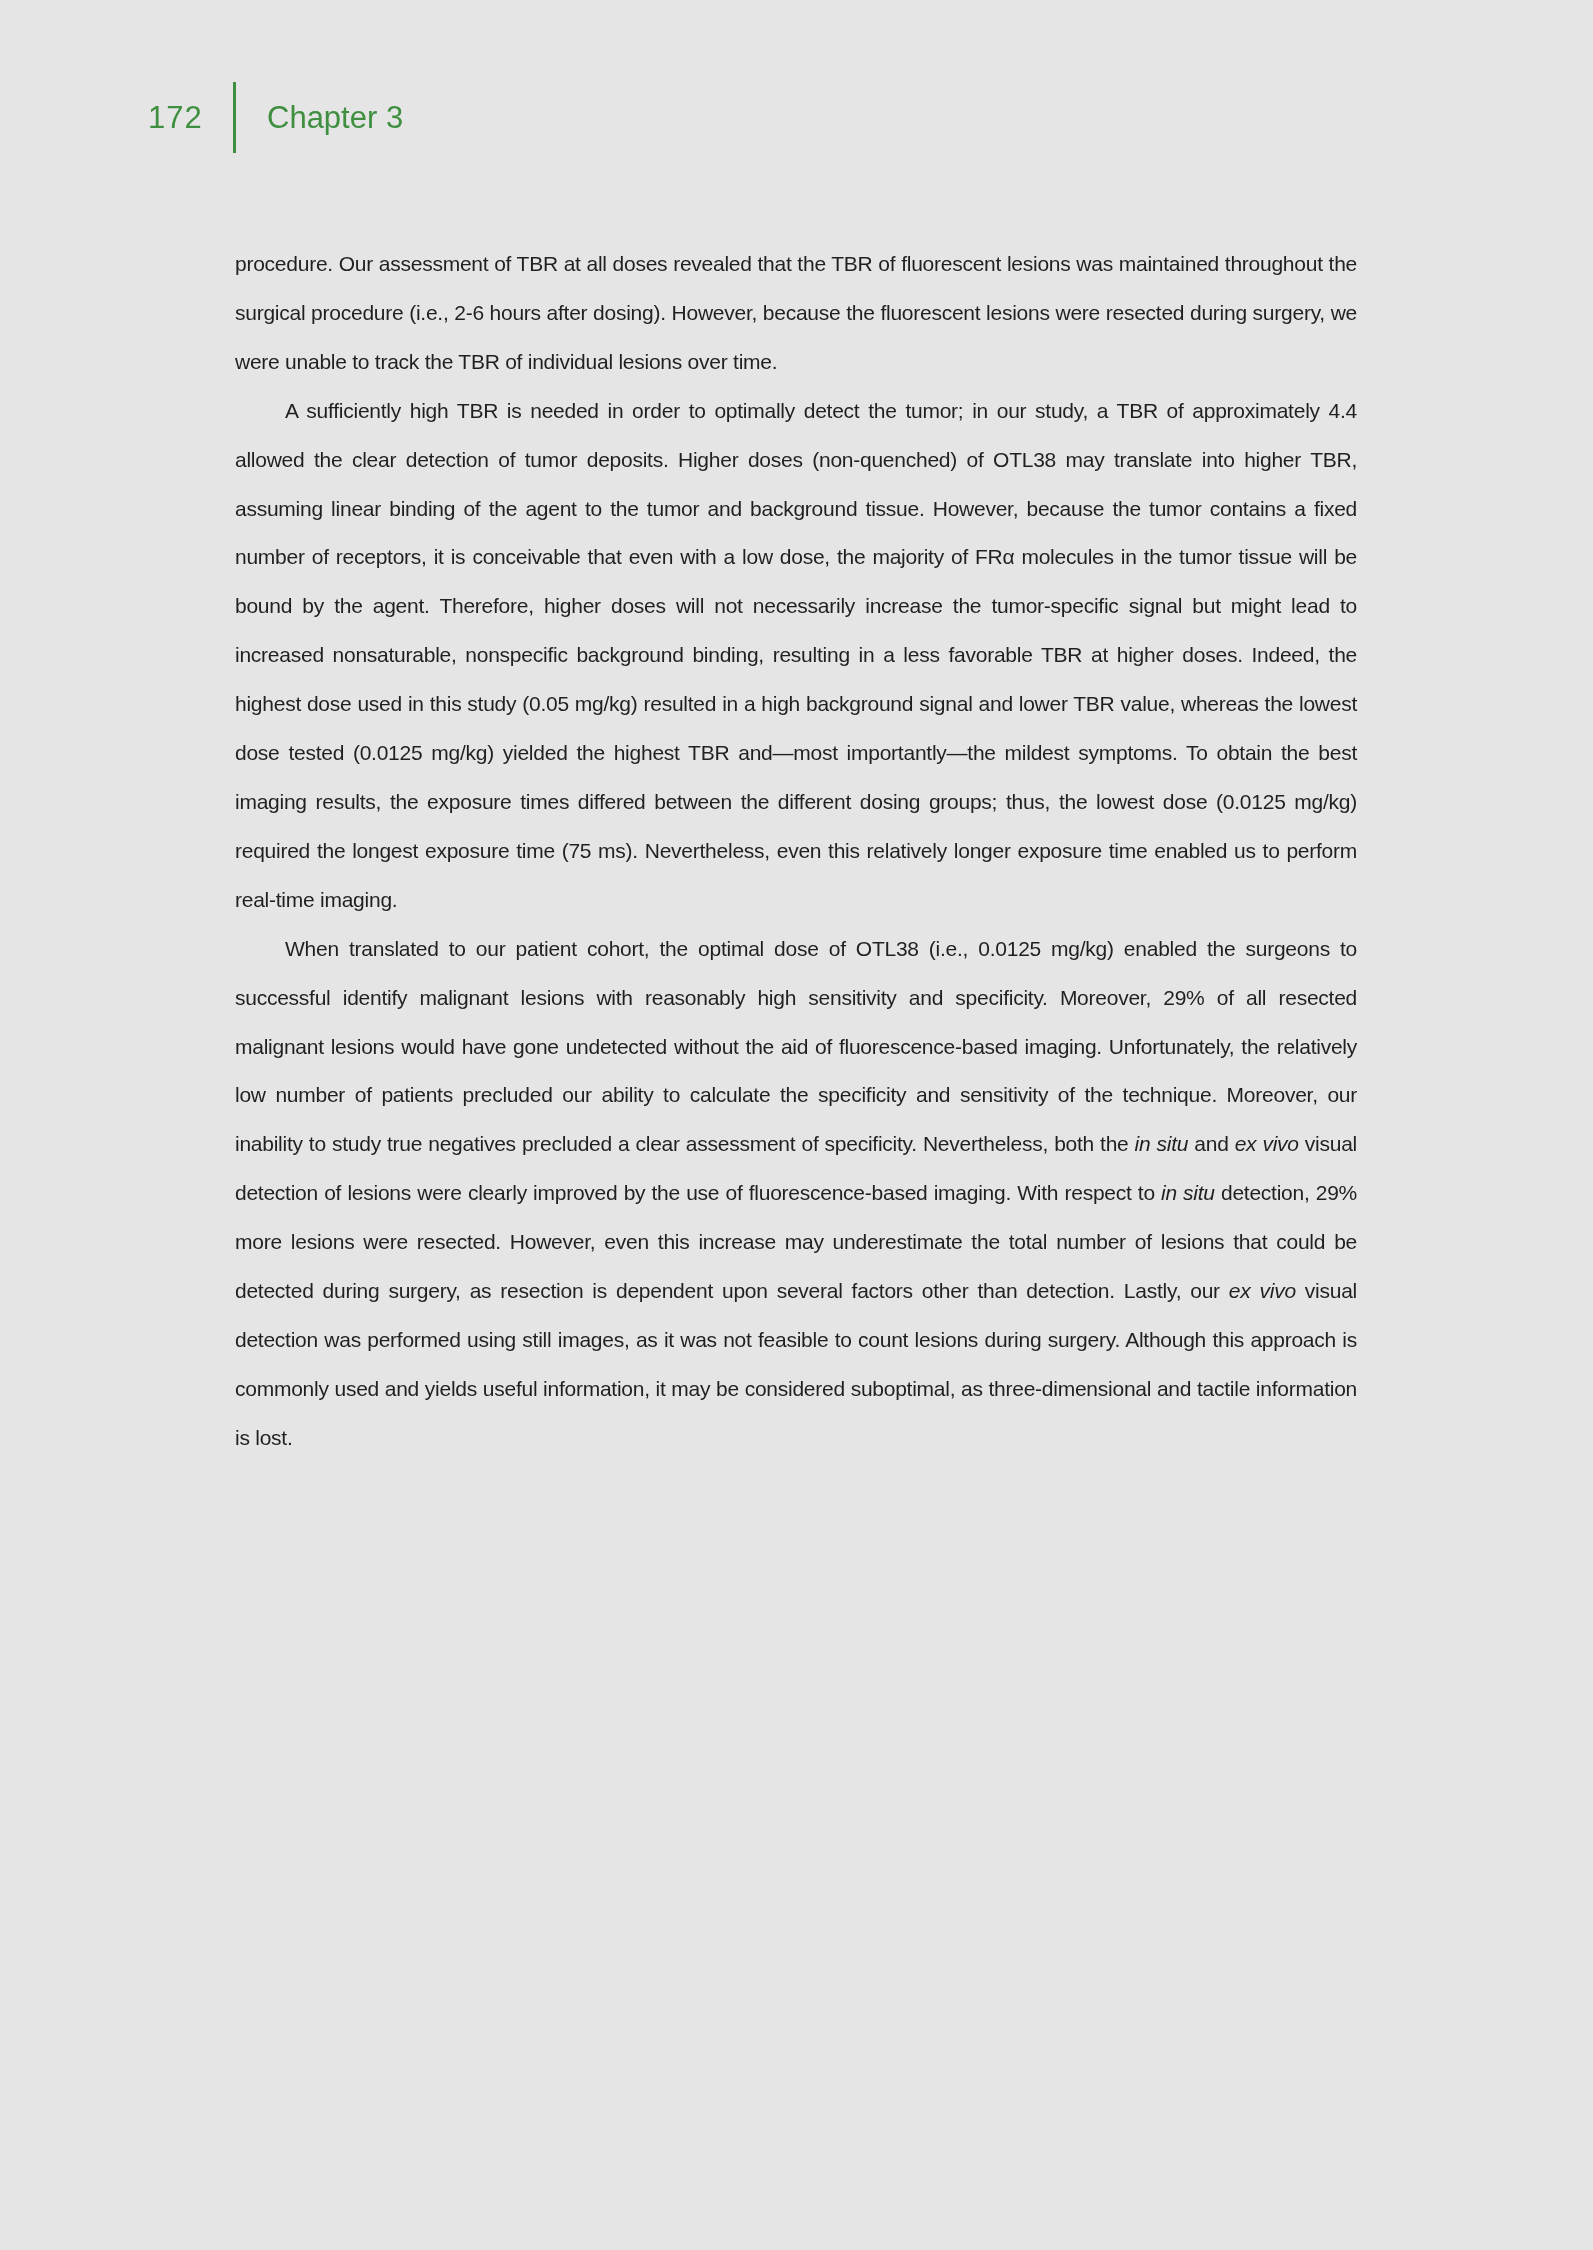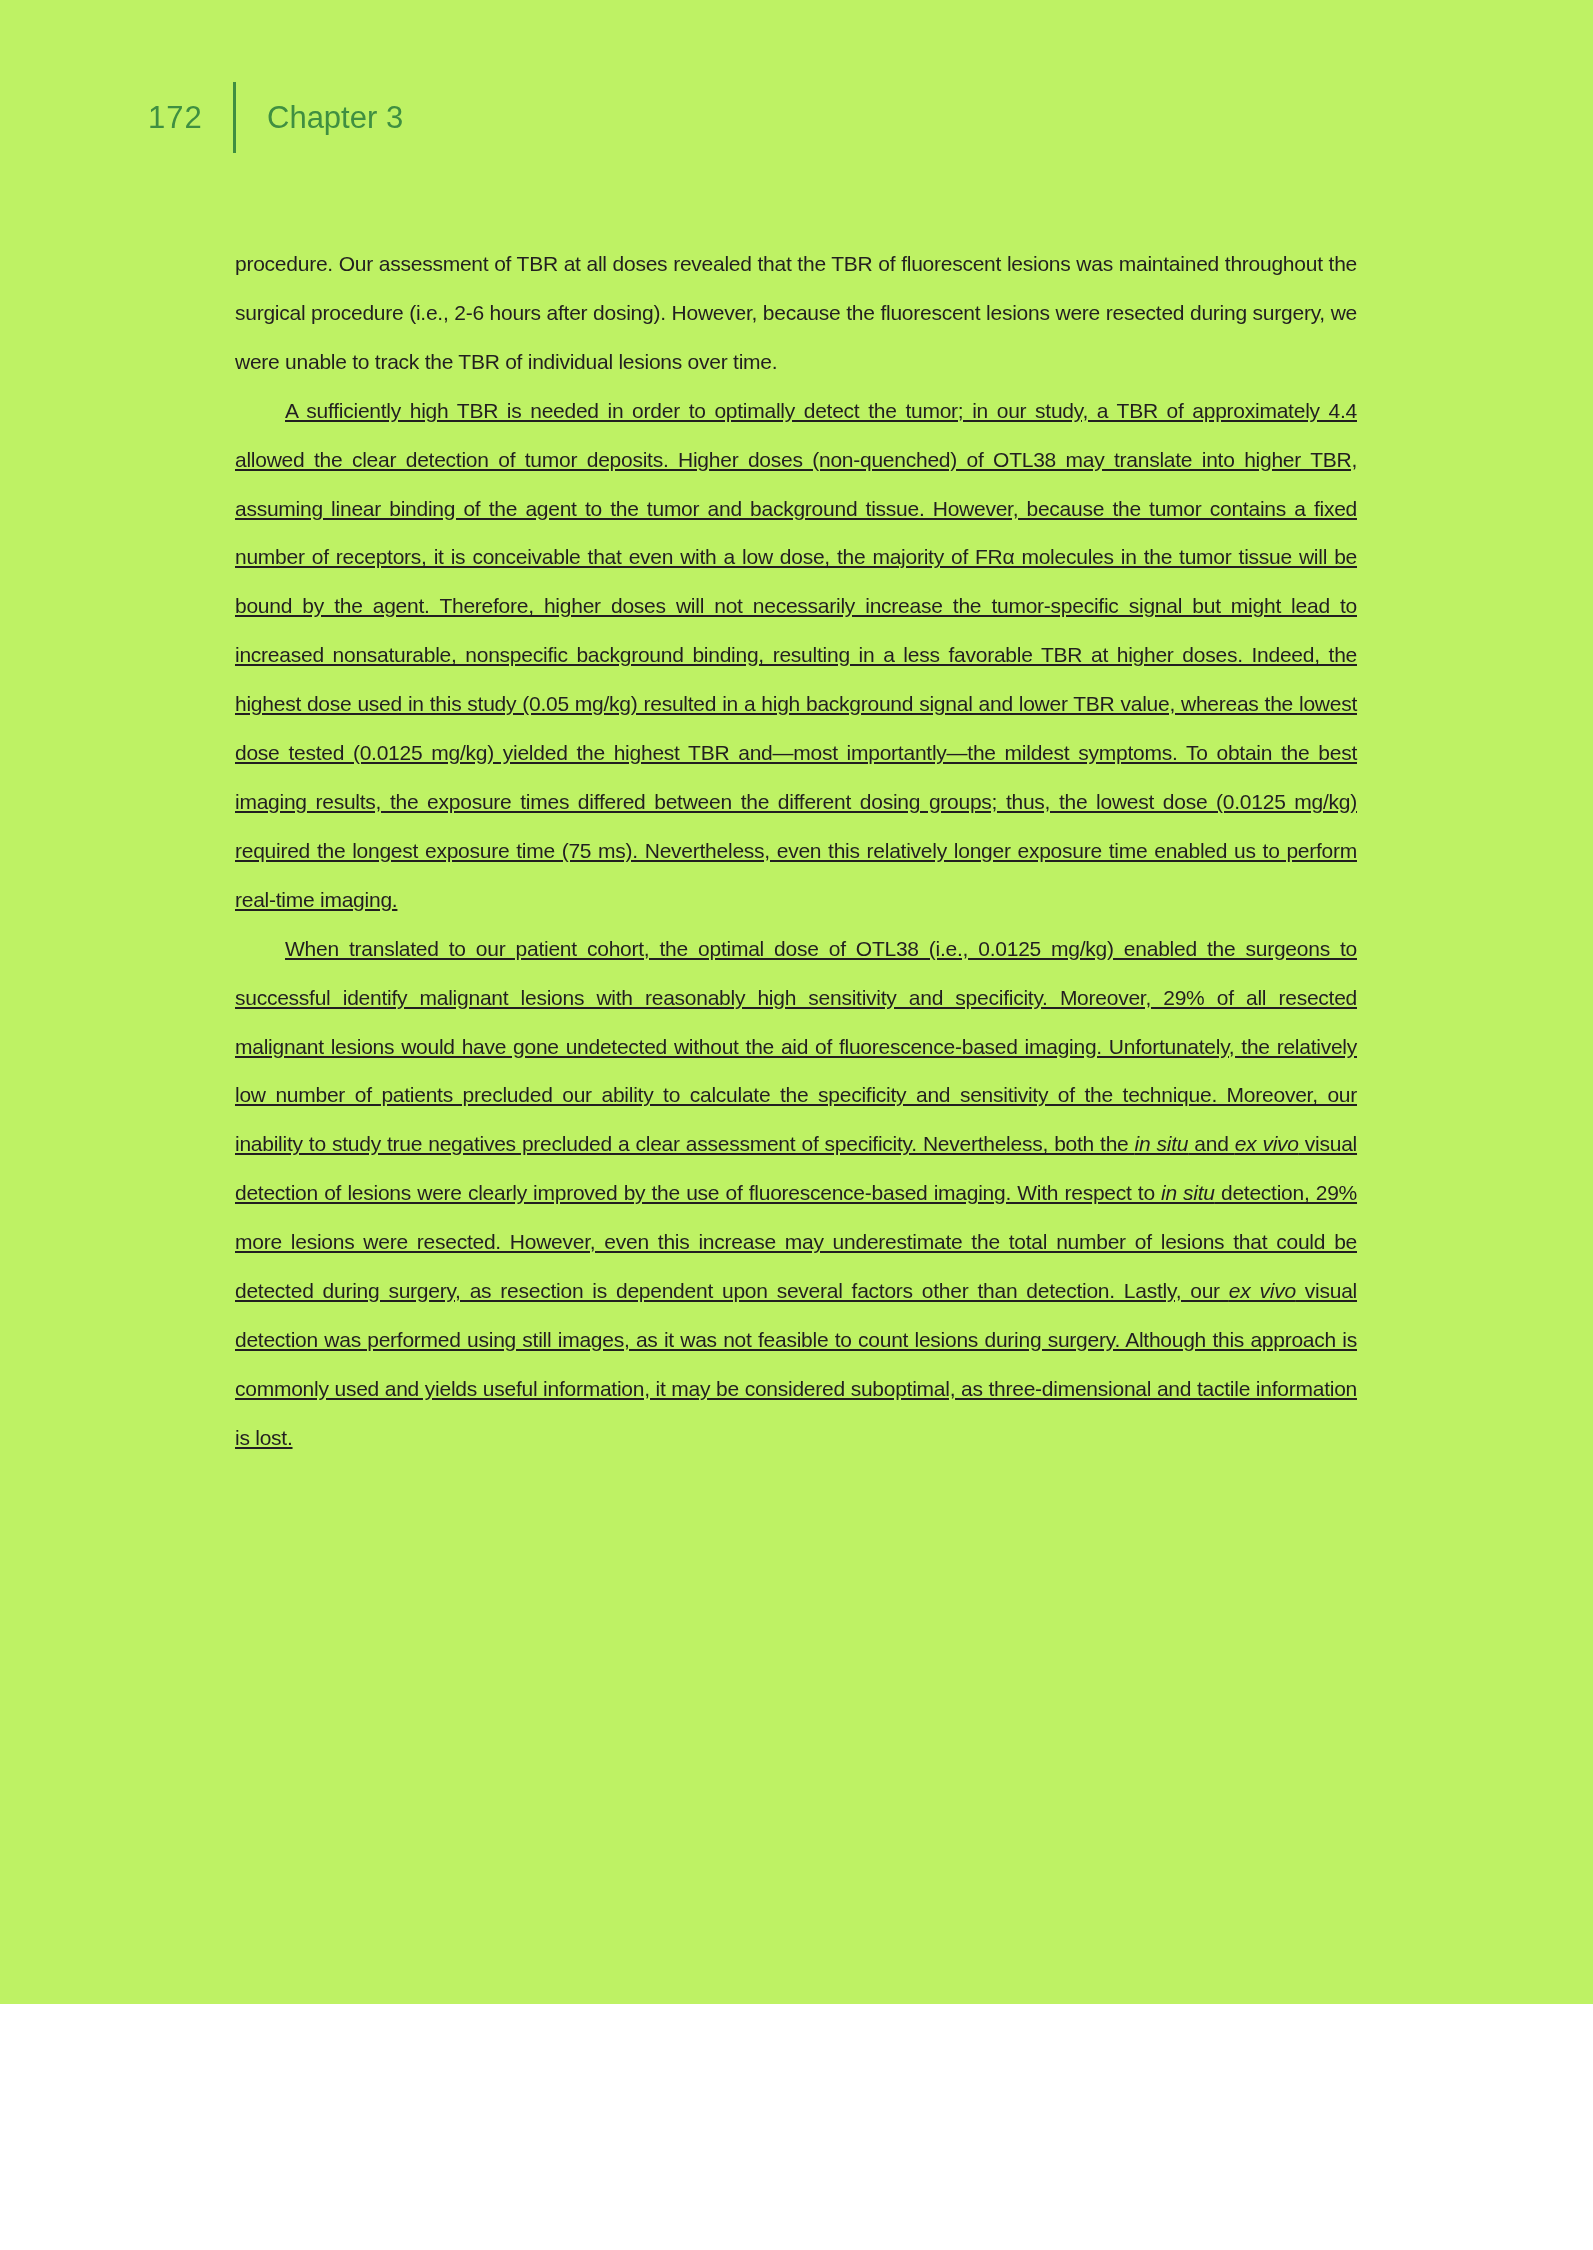--- a/index.html
+++ b/index.html
@@ -3,22 +3,22 @@
 <meta charset="utf-8">
 <style>
   html, body {
     margin: 0;
     padding: 0;
     background: #ffffff;
   }
   .page {
     position: relative;
     width: 1593px;
-    height: 2004px;
-    background: #bef264;
+    height: 2250px;
+    background: #e5e5e5;
     overflow: hidden;
     font-family: "Liberation Sans", sans-serif;
   }
   .running-header {
     position: absolute;
     left: 148px;
     top: 82px;
     height: 71px;
     display: flex;
     align-items: center;
@@ -48,21 +48,20 @@
     color: #221f20;
     text-align: justify;
     letter-spacing: -0.25px;
   }
   .body-text p {
     margin: 0;
     padding: 0;
   }
   .body-text p.indent {
     text-indent: 50px;
-    text-decoration: underline;
   }
   .body-text .italic {
     font-style: italic;
   }
 </style>
 </head>
 <body>
 
 <div class="page">
 

